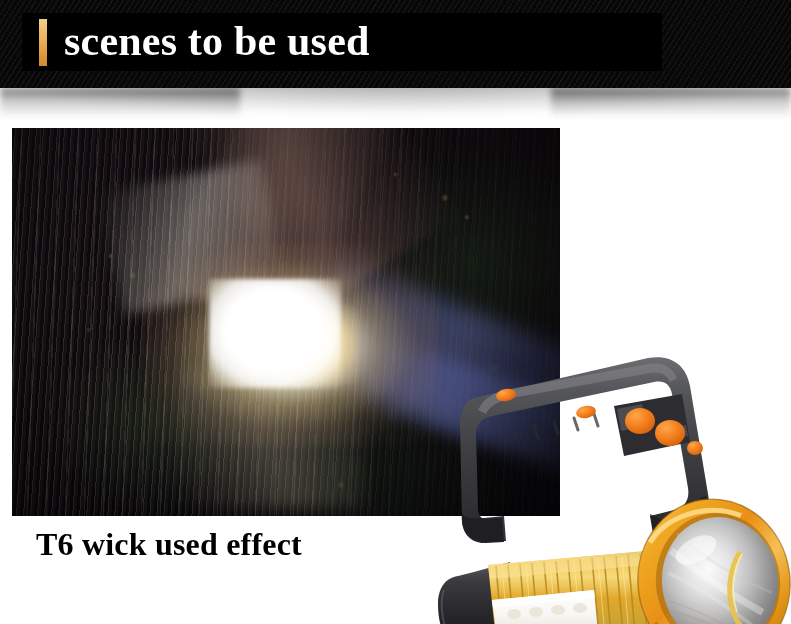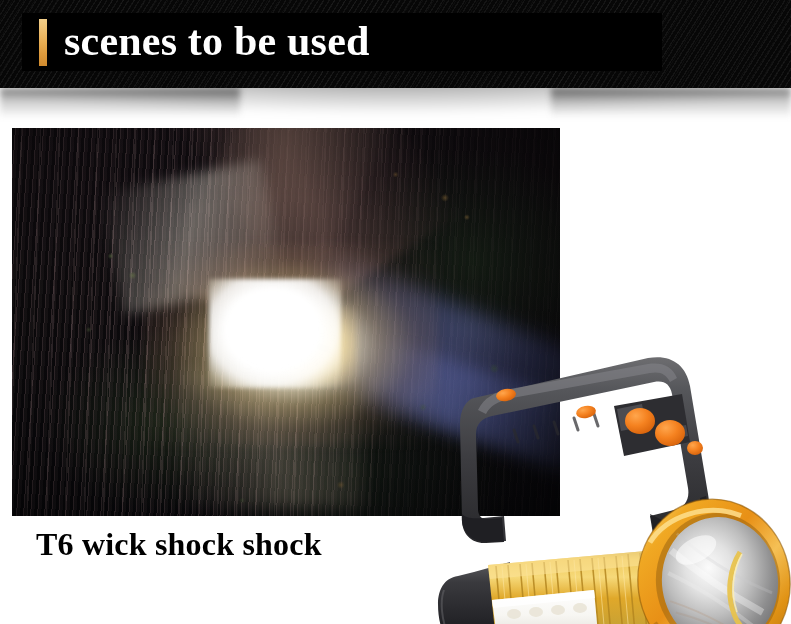--- a/index.html
+++ b/index.html
@@ -346,21 +346,21 @@
   <div id="photo-ray-up"></div>
   <div id="photo-ray-down"></div>
   <div id="photo-hotspot-glow"></div>
   <div id="photo-hotspot-warm"></div>
   <div id="photo-hotspot-core"></div>
   <div class="photo-layer" id="photo-foliage"></div>
   <div class="photo-layer" id="photo-vignette"></div>
 </div>
 
 <div id="caption">
-  <span class="caption-line">T6 wick shock shock</span>
+  <span class="caption-line">T6 wick used effect</span>
 </div>
 
 <div id="flashlight">
 <svg viewBox="0 0 373 286" xmlns="http://www.w3.org/2000/svg">
   <defs>
     <linearGradient id="gGoldBody" x1="0" y1="0" x2="0" y2="1">
       <stop offset="0%" stop-color="#caa23c"></stop>
       <stop offset="10%" stop-color="#f0c95c"></stop>
       <stop offset="26%" stop-color="#f6d979"></stop>
       <stop offset="45%" stop-color="#e0a82a"></stop>

